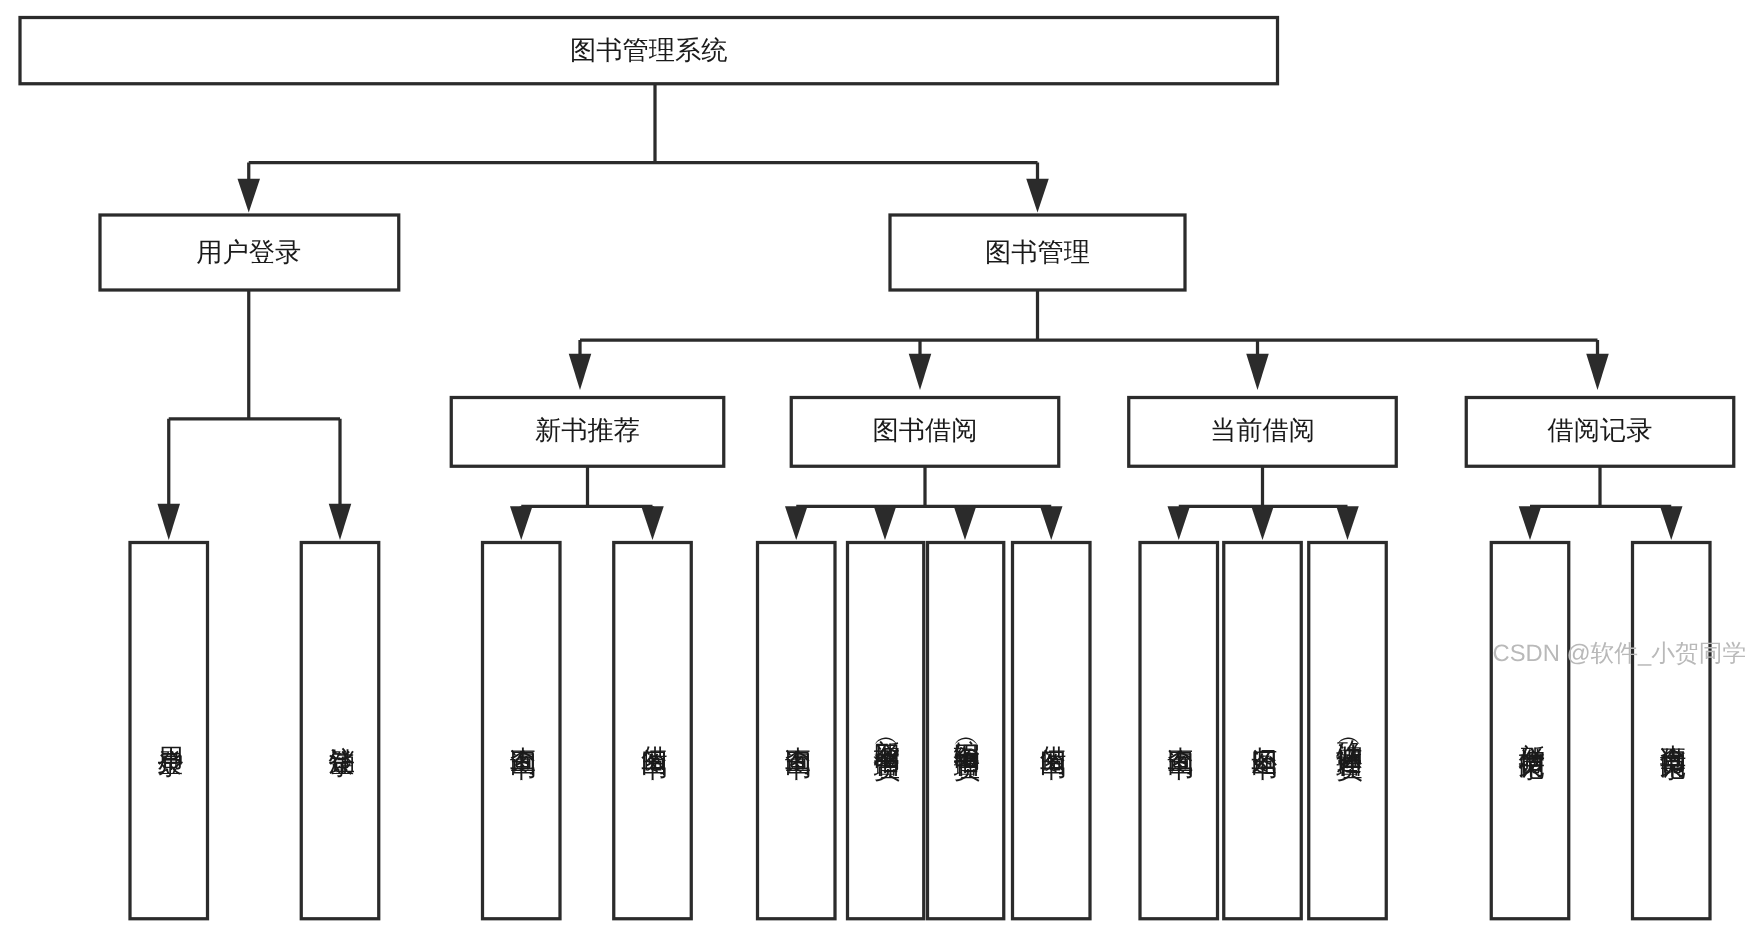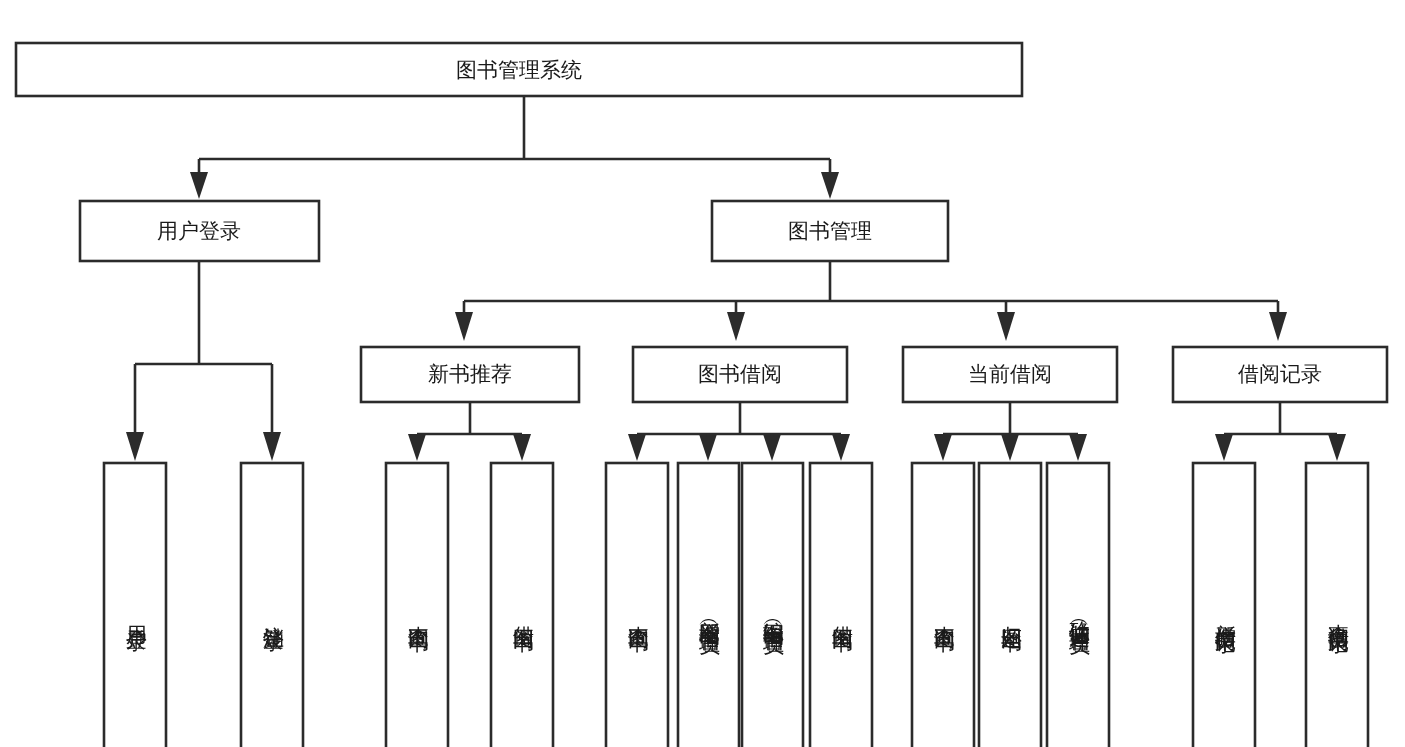--- a/index.html
+++ b/index.html
@@ -11,21 +11,20 @@
     width: 1405px;
     height: 747px;
     font-family: "Liberation Sans", "DejaVu Sans", sans-serif;
     overflow: hidden;
   }
   #diagram-root {
     position: relative;
     width: 1405px;
     height: 540px;
     background: #ffffff;
-    margin-top: 29px;
   }
   svg.flow {
     position: absolute;
     left: 0;
     top: 0;
     width: 1405px;
     height: 747px;
   }
   .node-rect {
     fill: #ffffff;
@@ -228,14 +227,15 @@
       <text class="node-label-v" x="1224" y="584">新增借阅记录</text>
     </g>
 
     <g>
       <rect class="node-rect" x="1306" y="434" width="62" height="301"></rect>
       <text class="node-label-v" x="1337" y="584">查询借阅记录</text>
     </g>
 
   </svg>
 
+  <div class="watermark">CSDN @软件_小贺同学</div>
 
 </div>
 
 </body></html>

